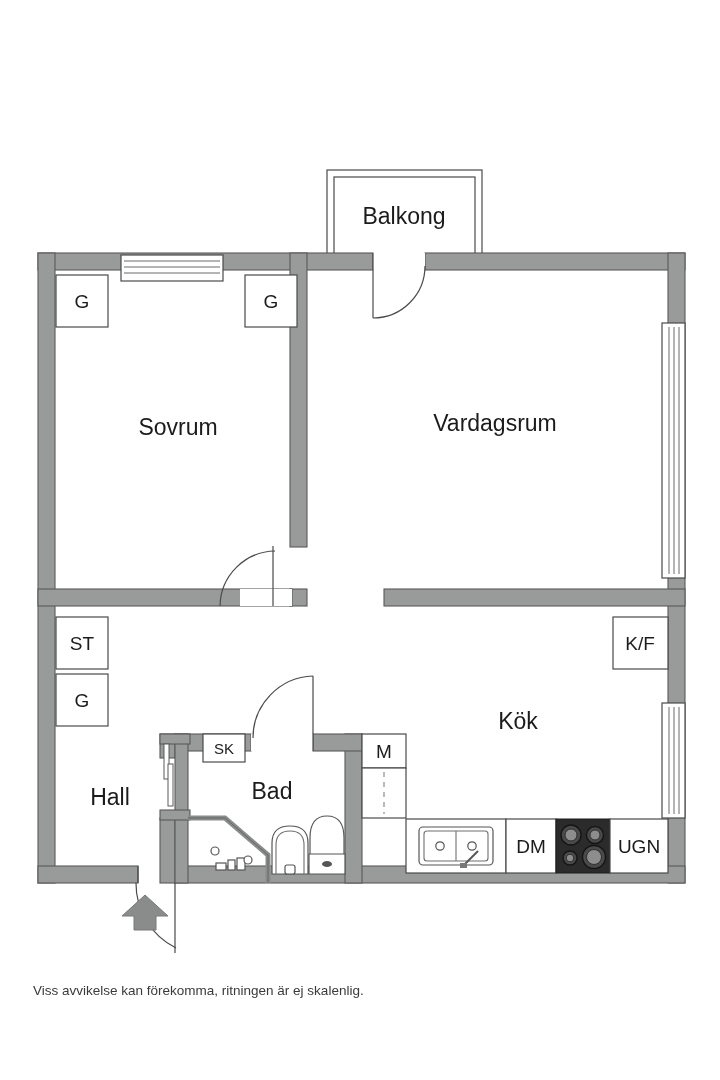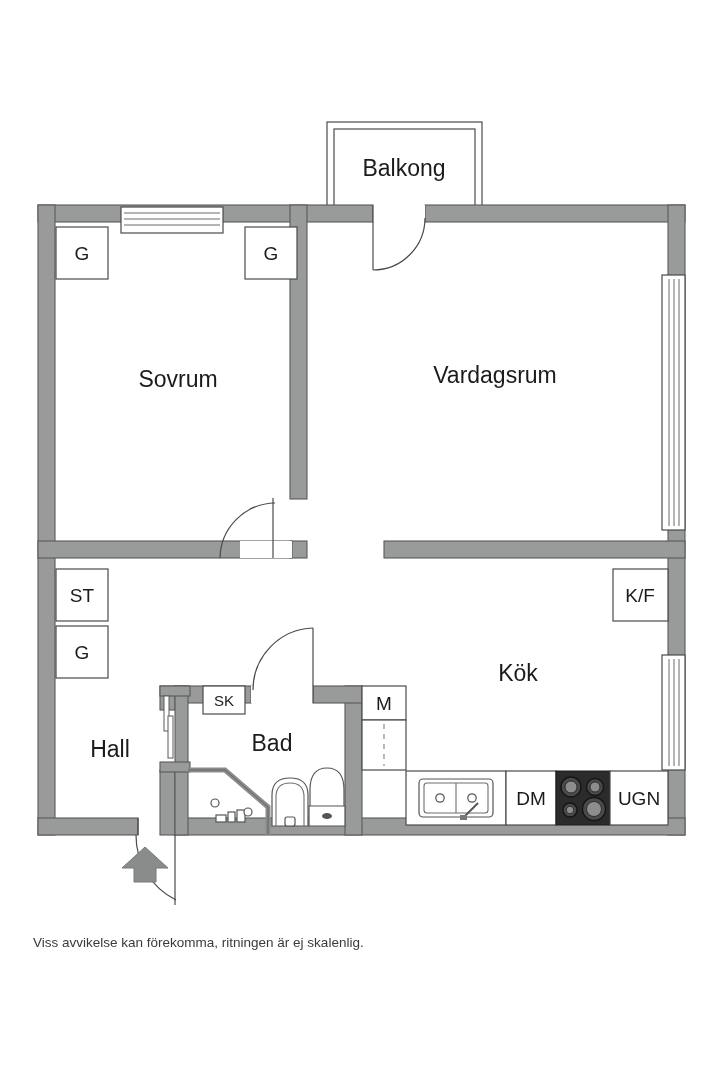--- a/index.html
+++ b/index.html
@@ -12,20 +12,21 @@
     width: 720px;
     height: 1080px;
     font-family: "Liberation Sans", sans-serif;
     overflow: hidden;
     position: relative;
   }
   #plan-root {
     position: relative;
     width: 720px;
     height: 936px;
+    margin-top: 48px;
   }
   svg#floorplan {
     display: block;
     width: 720px;
     height: 1080px;
   }
   .wall      { fill: #999a9a; stroke: #5a5a5a; stroke-width: 1.1; }
   .white-fill{ fill: #ffffff; stroke: #4a4a4a; stroke-width: 1.2; }
   .thin      { fill: none;    stroke: #4a4a4a; stroke-width: 1.2; }
   .thin2     { fill: none;    stroke: #6a6a6a; stroke-width: 1.0; }

